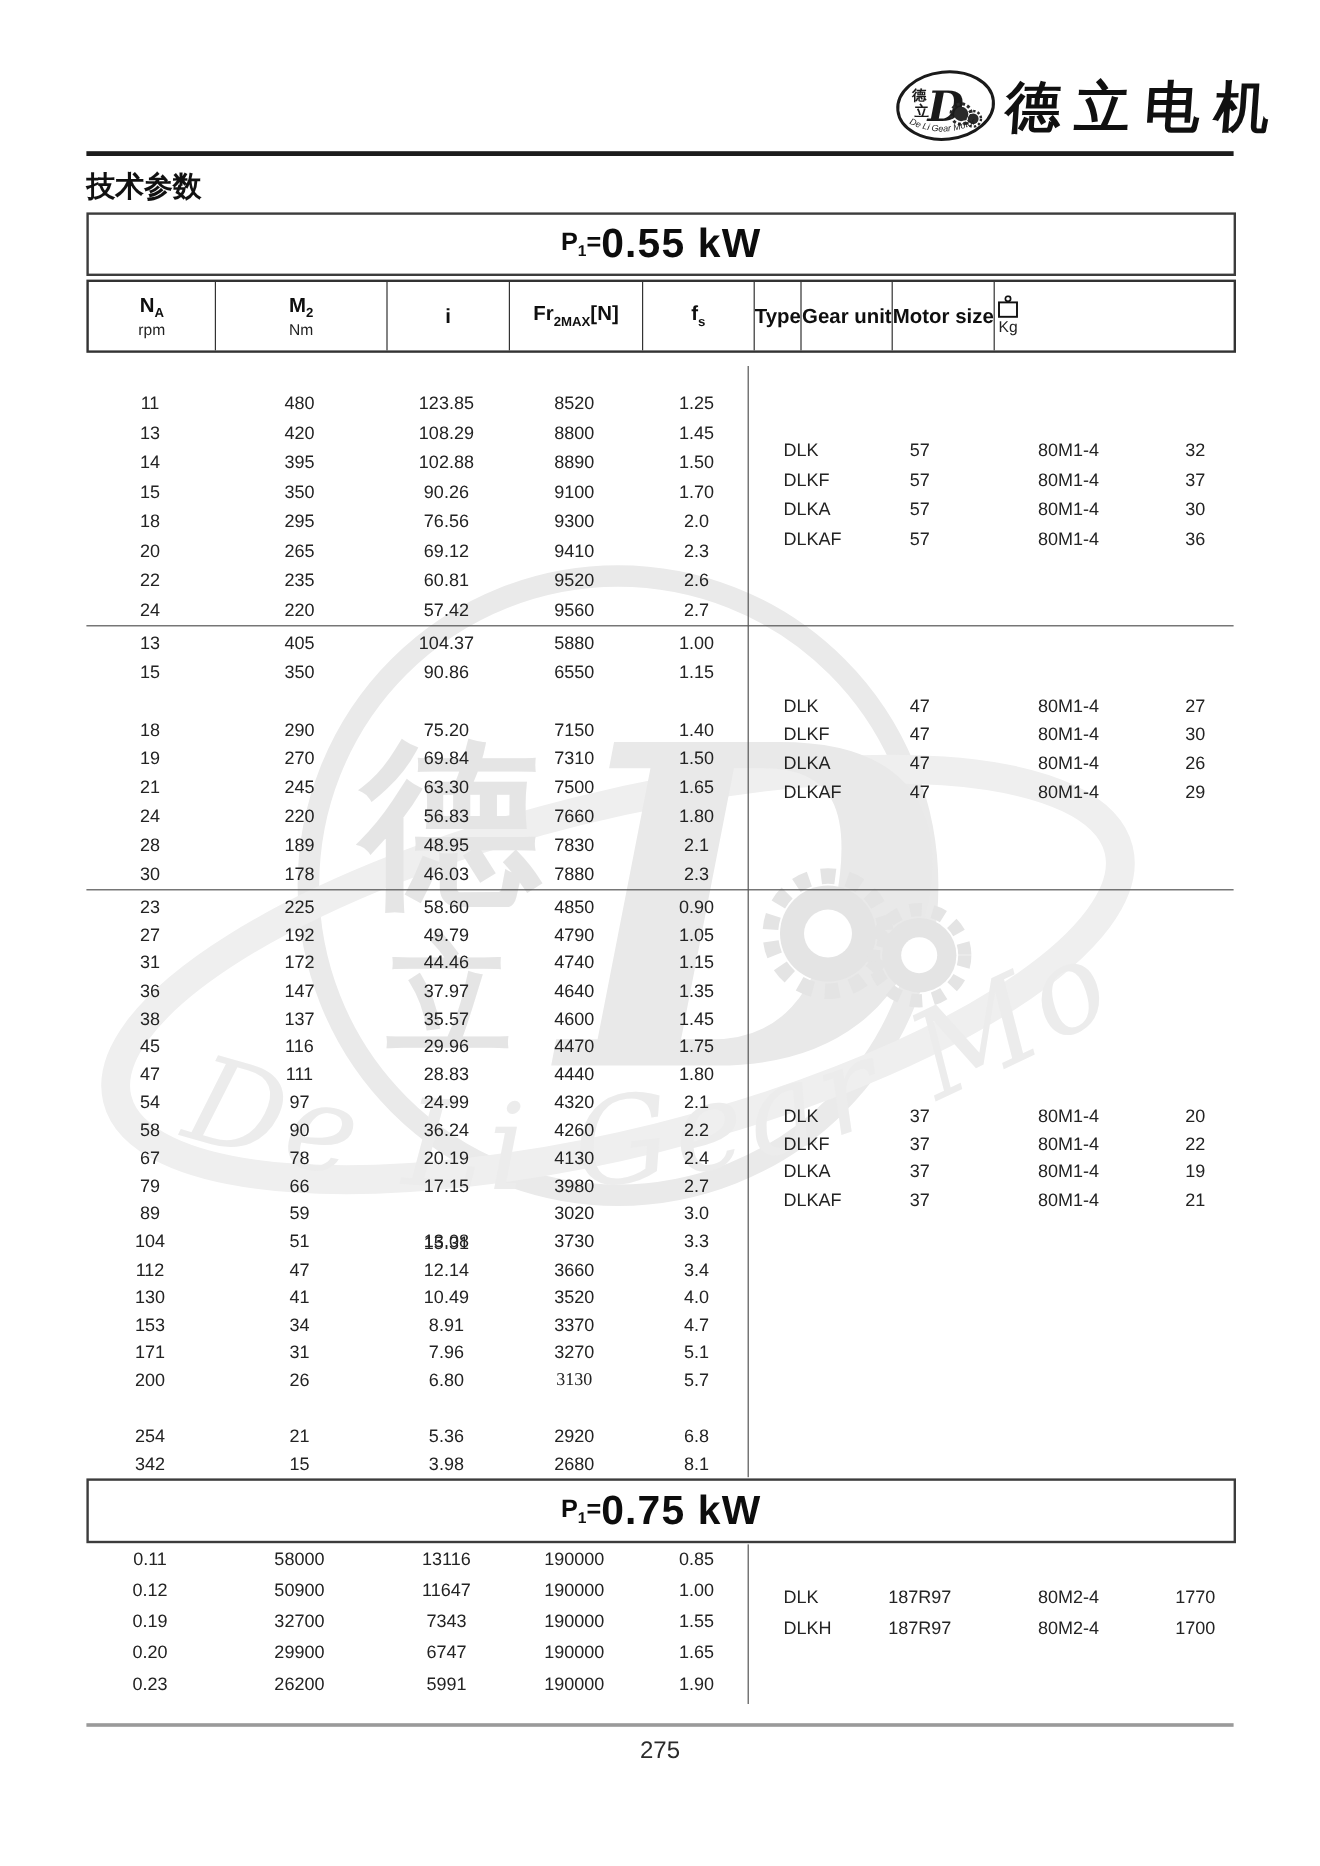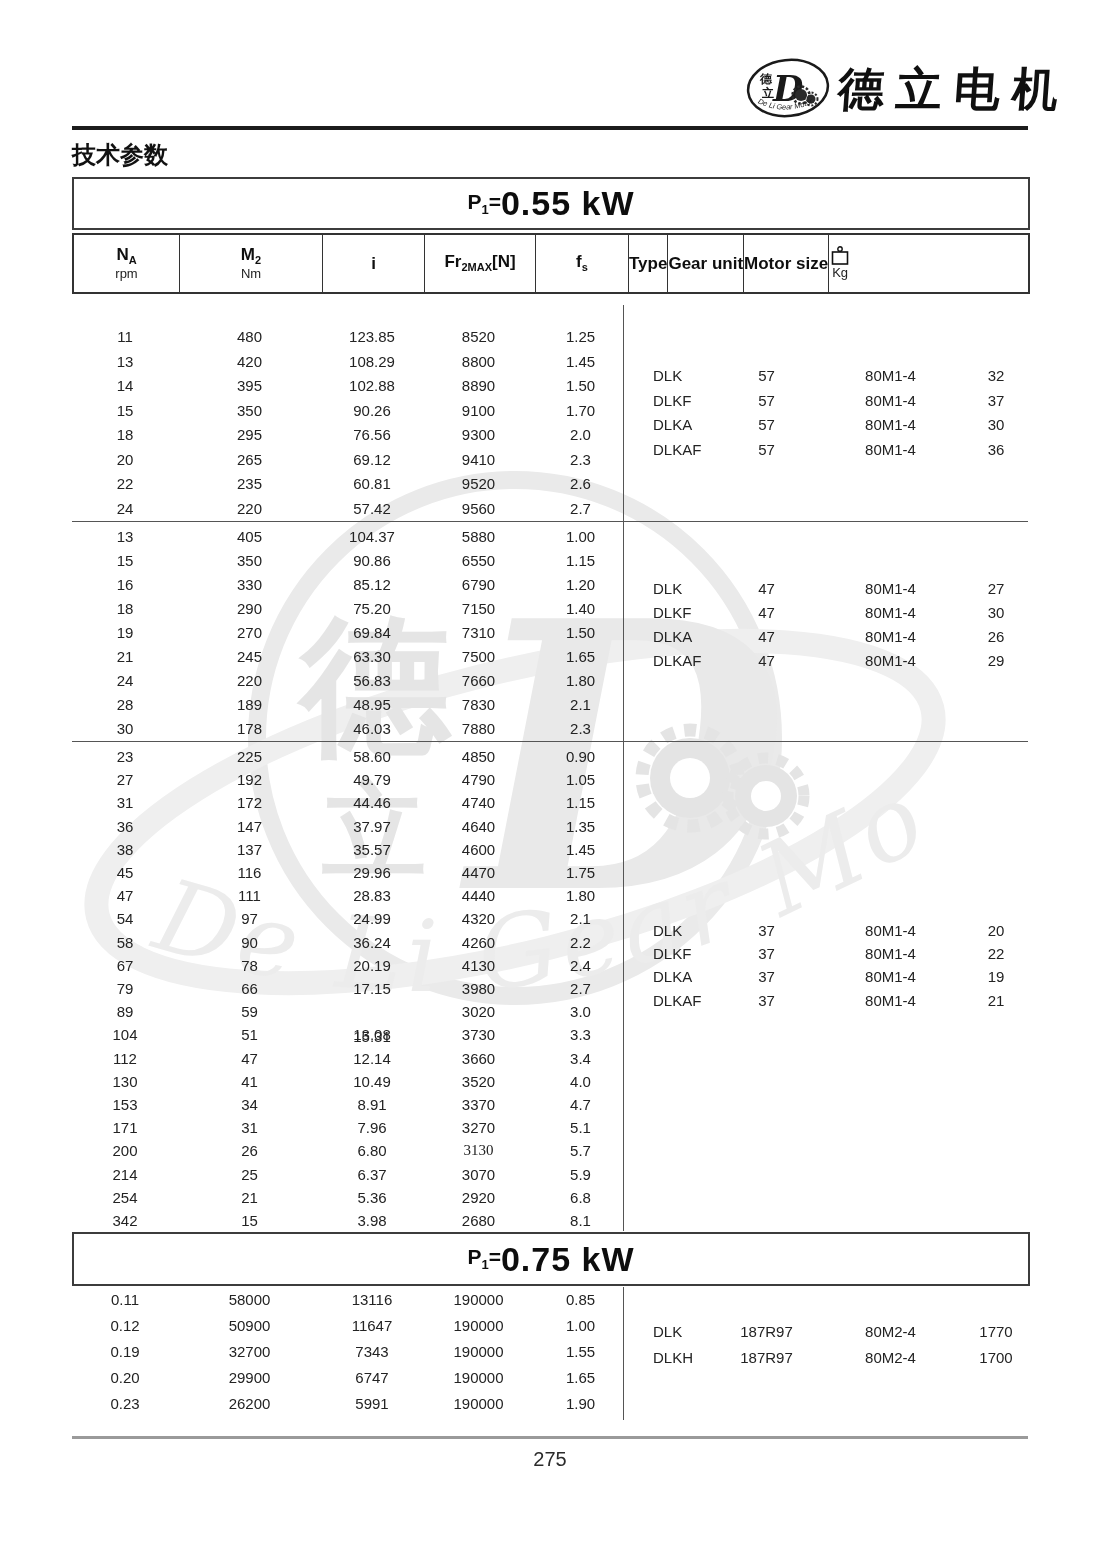--- a/index.html
+++ b/index.html
@@ -252,27 +252,20 @@
             <div class="dcell" style="left: 351px; width: 111px; line-height: 24px;">5880</div>
             <div class="dcell" style="left: 462px; width: 93px; line-height: 24px;">1.00</div>
           </div>
           <div class="drow" style="top: 24px; height: 24px;">
             <div class="dcell" style="left: 0px; width: 106px; line-height: 24px;">15</div>
             <div class="dcell" style="left: 106px; width: 143px; line-height: 24px;">350</div>
             <div class="dcell" style="left: 249px; width: 102px; line-height: 24px;">90.86</div>
             <div class="dcell" style="left: 351px; width: 111px; line-height: 24px;">6550</div>
             <div class="dcell" style="left: 462px; width: 93px; line-height: 24px;">1.15</div>
           </div>
-          <div class="drow" style="top: 48px; height: 24px;">
-            <div class="dcell" style="left: 0px; width: 106px; line-height: 24px;">16</div>
-            <div class="dcell" style="left: 106px; width: 143px; line-height: 24px;">330</div>
-            <div class="dcell" style="left: 249px; width: 102px; line-height: 24px;">85.12</div>
-            <div class="dcell" style="left: 351px; width: 111px; line-height: 24px;">6790</div>
-            <div class="dcell" style="left: 462px; width: 93px; line-height: 24px;">1.20</div>
-          </div>
           <div class="drow" style="top: 72px; height: 24px;">
             <div class="dcell" style="left: 0px; width: 106px; line-height: 24px;">18</div>
             <div class="dcell" style="left: 106px; width: 143px; line-height: 24px;">290</div>
             <div class="dcell" style="left: 249px; width: 102px; line-height: 24px;">75.20</div>
             <div class="dcell" style="left: 351px; width: 111px; line-height: 24px;">7150</div>
             <div class="dcell" style="left: 462px; width: 93px; line-height: 24px;">1.40</div>
           </div>
           <div class="drow" style="top: 96px; height: 24px;">
             <div class="dcell" style="left: 0px; width: 106px; line-height: 24px;">19</div>
             <div class="dcell" style="left: 106px; width: 143px; line-height: 24px;">270</div>
@@ -452,27 +445,20 @@
             <div class="dcell" style="left: 249px; width: 102px; line-height: 23.2px;">7.96</div>
             <div class="dcell" style="left: 351px; width: 111px; line-height: 23.2px;">3270</div>
             <div class="dcell" style="left: 462px; width: 93px; line-height: 23.2px;">5.1</div>
           </div>
           <div class="drow" style="top: 394.4px; height: 23.2px;">
             <div class="dcell" style="left: 0px; width: 106px; line-height: 23.2px;">200</div>
             <div class="dcell" style="left: 106px; width: 143px; line-height: 23.2px;">26</div>
             <div class="dcell" style="left: 249px; width: 102px; line-height: 23.2px;">6.80</div>
             <div class="dcell" style="left: 351px; width: 111px; line-height: 23.2px; font-family: Liberation Serif, serif;">3130</div>
             <div class="dcell" style="left: 462px; width: 93px; line-height: 23.2px;">5.7</div>
-          </div>
-          <div class="drow" style="top: 417.6px; height: 23.2px;">
-            <div class="dcell" style="left: 0px; width: 106px; line-height: 23.2px;">214</div>
-            <div class="dcell" style="left: 106px; width: 143px; line-height: 23.2px;">25</div>
-            <div class="dcell" style="left: 249px; width: 102px; line-height: 23.2px;">6.37</div>
-            <div class="dcell" style="left: 351px; width: 111px; line-height: 23.2px;">3070</div>
-            <div class="dcell" style="left: 462px; width: 93px; line-height: 23.2px;">5.9</div>
           </div>
           <div class="drow" style="top: 440.8px; height: 23.2px;">
             <div class="dcell" style="left: 0px; width: 106px; line-height: 23.2px;">254</div>
             <div class="dcell" style="left: 106px; width: 143px; line-height: 23.2px;">21</div>
             <div class="dcell" style="left: 249px; width: 102px; line-height: 23.2px;">5.36</div>
             <div class="dcell" style="left: 351px; width: 111px; line-height: 23.2px;">2920</div>
             <div class="dcell" style="left: 462px; width: 93px; line-height: 23.2px;">6.8</div>
           </div>
           <div class="drow" style="top: 464px; height: 23.2px;">
             <div class="dcell" style="left: 0px; width: 106px; line-height: 23.2px;">342</div>

